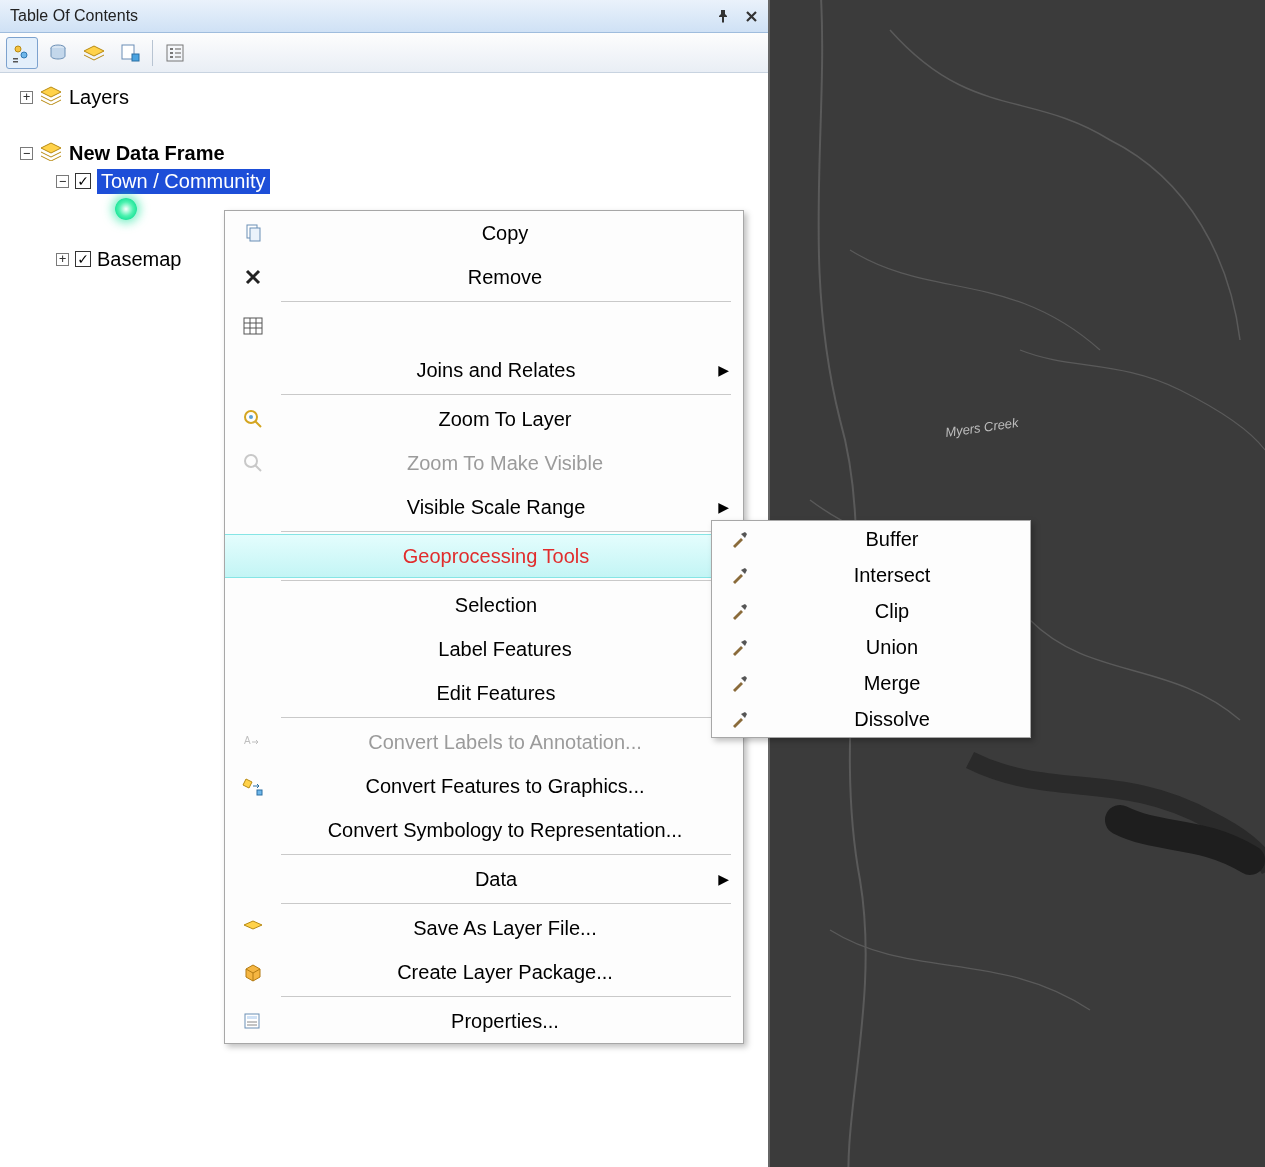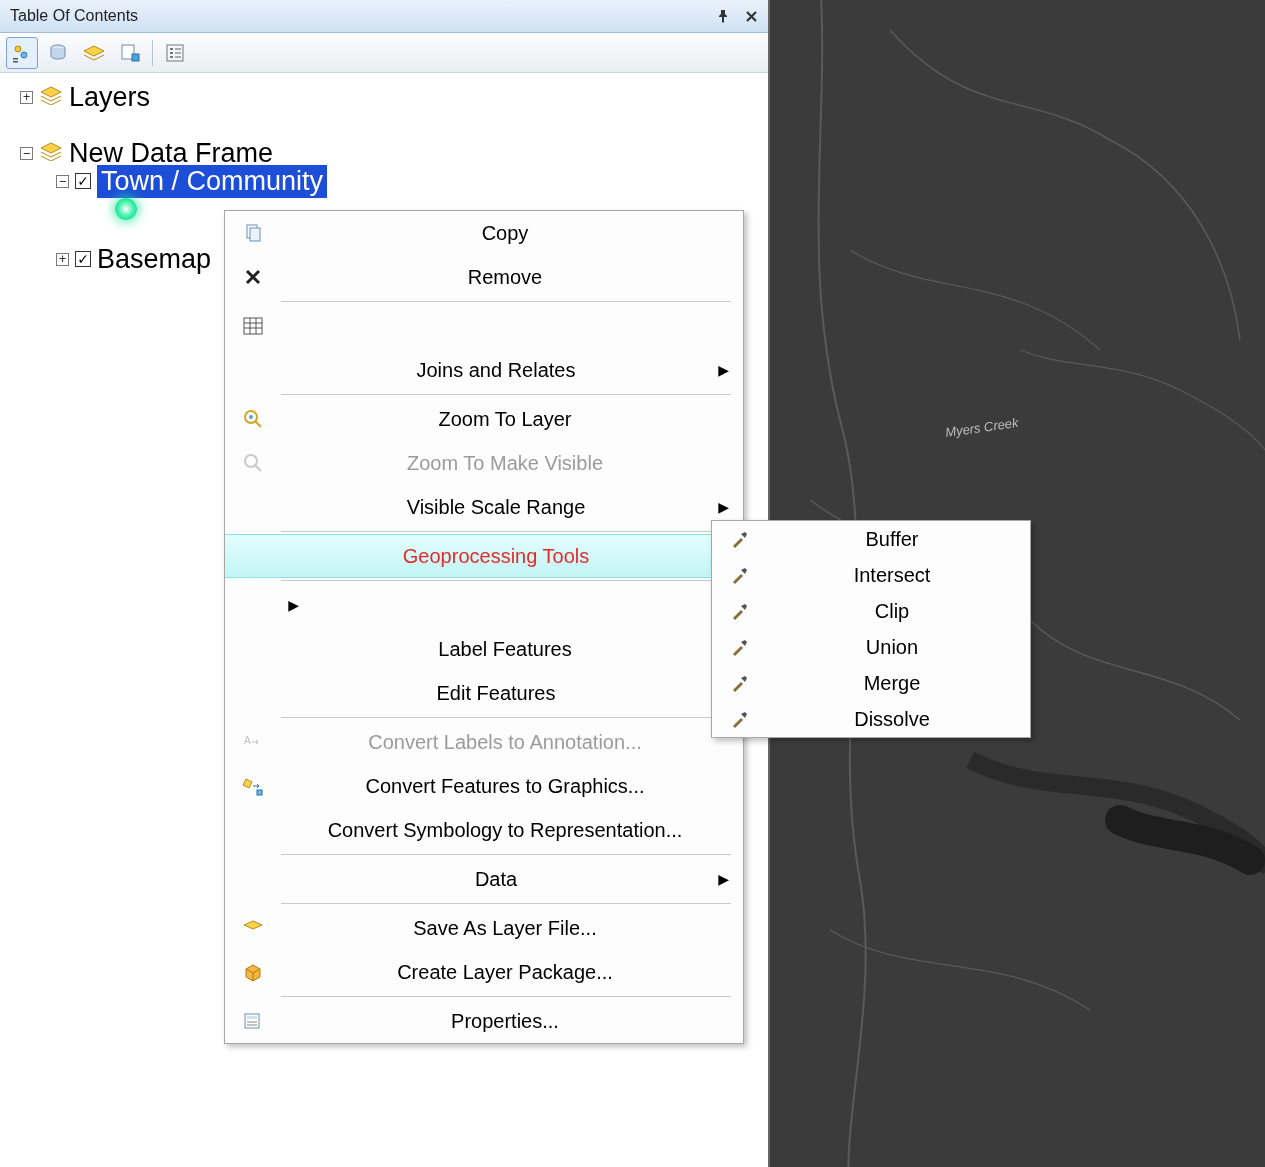--- a/index.html
+++ b/index.html
@@ -90,22 +90,22 @@
     cursor: pointer;
     font-family: monospace;
   }
   .chk {
     width: 16px; height: 16px;
     border: 1.5px solid #333;
     display: inline-flex; align-items: center; justify-content: center;
     cursor: pointer;
     font-size: 14px;
   }
-  .node-label { font-size: 27px; }
-  .bold { font-weight: 400; }
+  .node-label { font-size: 20px; }
+  .bold { font-weight: 700; }
   .node-label.selected {
     background: #1d4ed8;
     color: #fff;
     padding: 1px 4px;
   }
   .point-symbol {
     width: 22px; height: 22px; border-radius: 50%;
     background: radial-gradient(circle at 50% 50%, #fff 0%, #4ef2b0 45%, #1fe49a 70%, rgba(31,228,154,0) 100%);
     box-shadow: 0 0 10px 3px rgba(35,230,160,0.6);
   }
@@ -340,20 +340,21 @@
   </div>
   <div class="msep"></div>
   <div class="mrow highlight">
     <span class="icon-cell"></span>
     <span class="text-cell">Geoprocessing Tools</span>
     <span class="arrow-cell">▶</span>
   </div>
   <div class="msep"></div>
   <div class="mrow">
     <span class="icon-cell"></span>
+    <span class="text-cell">Selection</span>
     <span class="arrow-cell">▶</span>
   </div>
   <div class="mrow">
     <span class="icon-cell"></span>
     <span class="text-cell">Label Features</span>
   </div>
   <div class="mrow">
     <span class="icon-cell"></span>
     <span class="text-cell">Edit Features</span>
     <span class="arrow-cell">▶</span>

